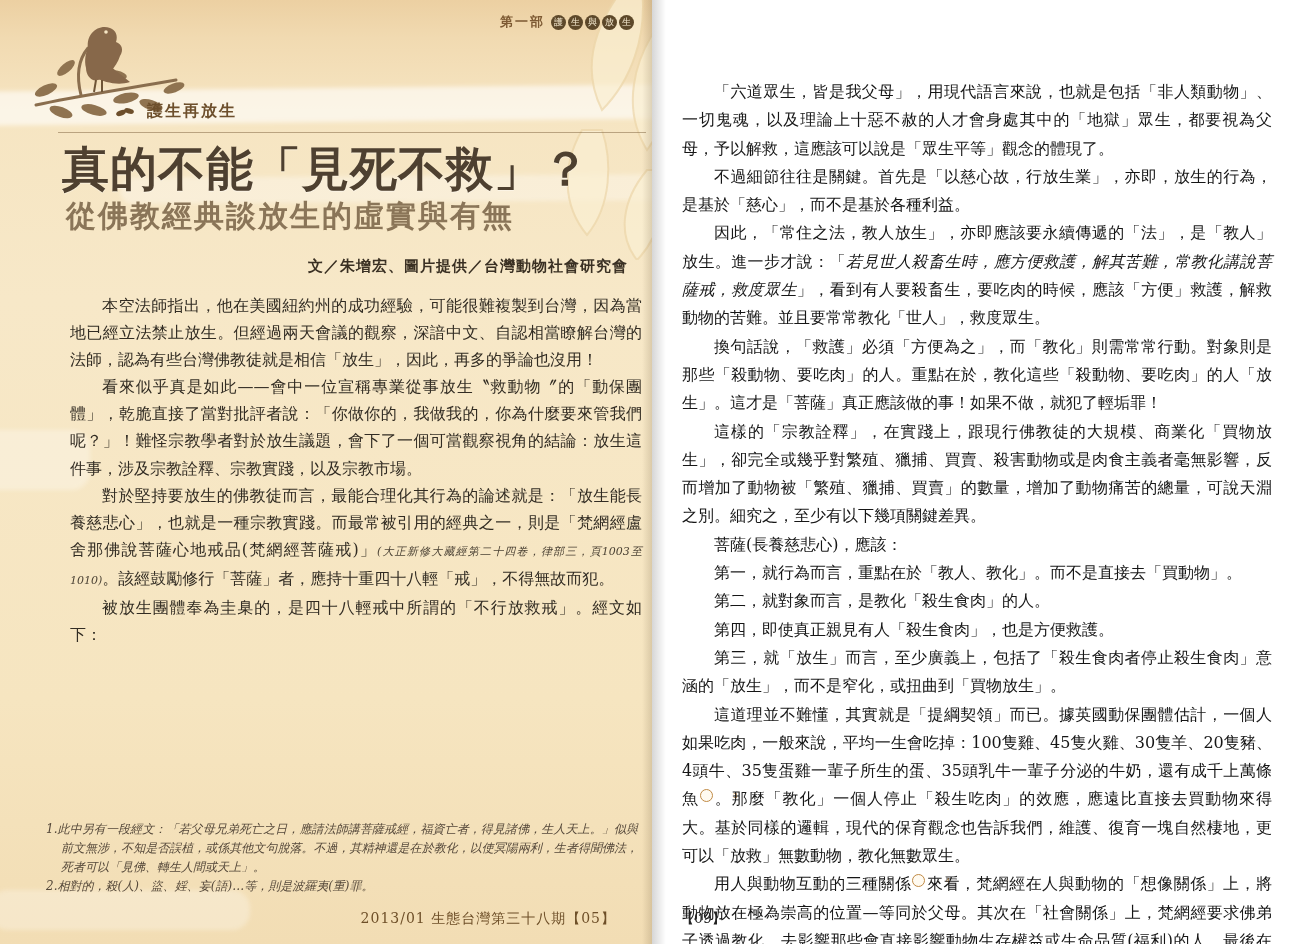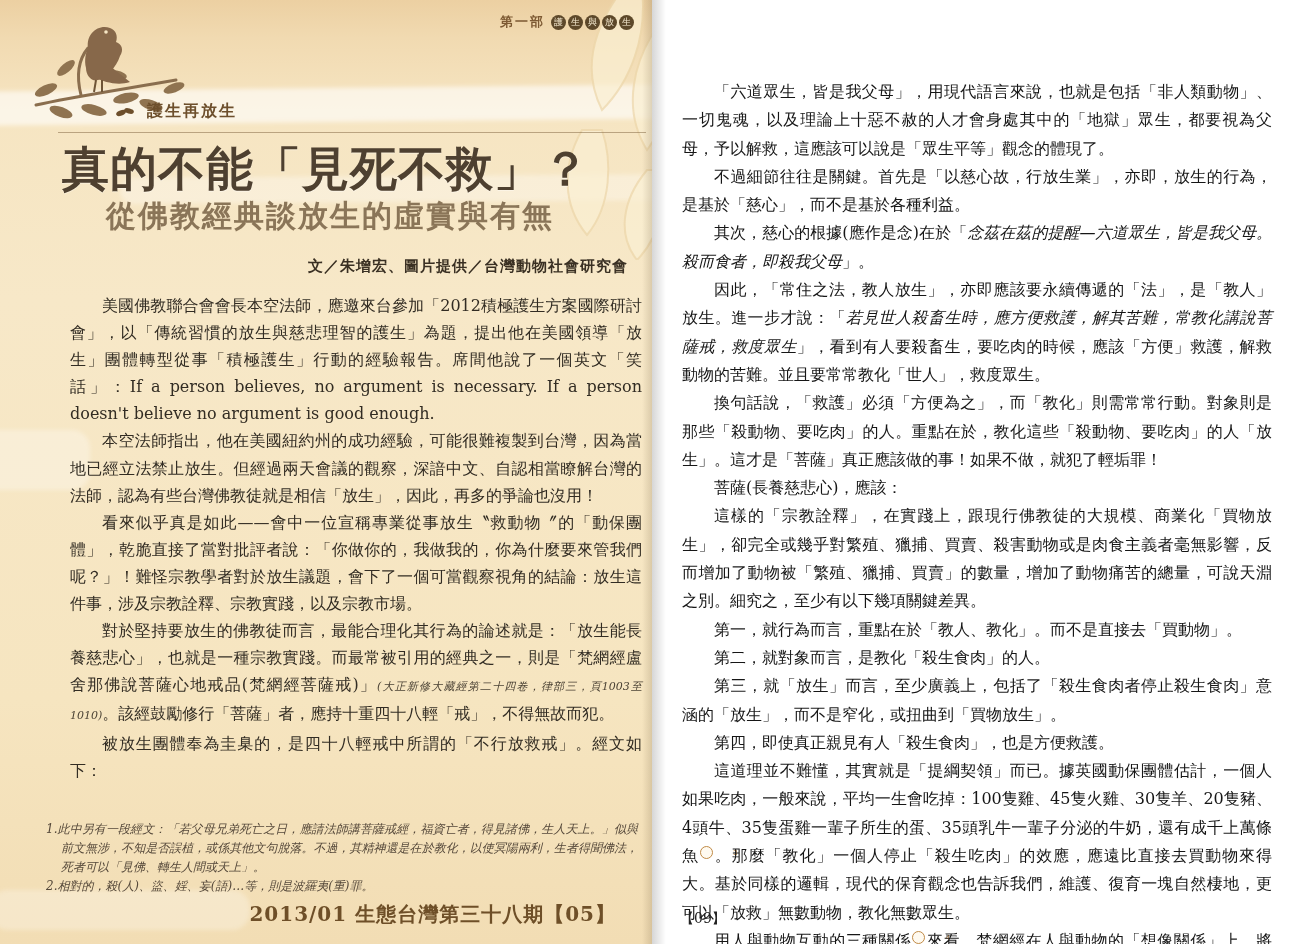--- a/index.html
+++ b/index.html
@@ -24,28 +24,28 @@
   .badges{display:flex;gap:2px;}
   .badge{width:15px;height:15px;border-radius:50%;background:#5d482a;color:#f7ecd2;
     font-size:9px;line-height:15px;text-align:center;}
   .bird-illu{position:absolute;left:26px;top:20px;}
   .section-label-row{position:absolute;left:116px;top:101px;display:flex;align-items:center;gap:13px;}
   .section-label{font-size:16px;font-weight:bold;color:#6d4f2c;letter-spacing:2px;}
   .label-rule{position:absolute;left:58px;right:6px;top:132px;height:1px;background:rgba(125,98,62,.5);}
   .page-title{position:absolute;left:62px;top:138px;font-size:47px;font-weight:900;color:#4e4030;
     letter-spacing:1px;white-space:nowrap;text-shadow:0 1px 0 rgba(255,255,255,.35);}
   .page-subtitle{position:absolute;left:66px;top:196px;font-size:30px;font-weight:bold;color:#8a7558;
-    letter-spacing:2px;white-space:nowrap;margin-left:40px;}
+    letter-spacing:2px;white-space:nowrap;}
   .byline{position:absolute;right:24px;top:257px;font-size:15px;font-weight:bold;color:#3a3023;letter-spacing:1px;}
   .left-body{position:absolute;left:70px;top:292px;width:572px;font-size:16px;line-height:27.1px;color:#33criticize;}
   .left-body{color:#322c23;}
   .footnotes{position:absolute;left:46px;top:820px;width:592px;}
   .footnote{margin:0;padding-left:15px;text-indent:-15px;font-size:12px;line-height:19px;
     font-style:italic;color:#55483a;text-align:justify;}
-  .left-footer{position:absolute;right:36px;bottom:16px;font-size:20px;font-weight:bold;color:#6e4f28;letter-spacing:1px;}
+  .left-footer{position:absolute;right:36px;bottom:16px;font-size:14px;font-weight:normal;color:#6e4f28;letter-spacing:1px;}
   .left-page::after{content:"";position:absolute;top:0;right:0;width:10px;height:944px;
     background:linear-gradient(90deg,rgba(0,0,0,0) 0%,rgba(90,70,40,.18) 100%);}
 
   
   .right-page{position:relative;width:652px;height:944px;background:#ffffff;overflow:hidden;}
   .right-page::before{content:"";position:absolute;top:0;left:0;width:14px;height:944px;
     background:linear-gradient(90deg,rgba(0,0,0,.16) 0%,rgba(0,0,0,0) 100%);}
   .right-body{position:absolute;left:30px;top:78px;width:590px;font-size:16px;line-height:28.3px;color:#161616;}
   .right-footer{position:absolute;left:28px;bottom:16px;font-size:14px;color:#222;}
 
@@ -121,47 +121,45 @@
       </svg>
       <span class="section-label">護生再放生</span>
     </div>
     <div class="label-rule"></div>
 
     <div class="page-title">真的不能「見死不救」？</div>
     <div class="page-subtitle">從佛教經典談放生的虛實與有無</div>
     <div class="byline">文／朱增宏、圖片提供／台灣動物社會研究會</div>
 
     <div class="left-body">
-        <p class="para"><span class="seg-n">美國佛教聯合會會長本空法師，應邀來台參加「2012積極護生方案國際研討會」，以「傳統習慣的放生與慈悲理智的護生」為題，提出他在美國領導「放生」團體轉型從事「積極護生」行動的經驗報告。席間他說了一個英文「笑話」：If a person believes, no argument is necessary. If a person doesn't believe no argument is good enough.</span></p>
         <p class="para"><span class="seg-n">本空法師指出，他在美國紐約州的成功經驗，可能很難複製到台灣，因為當地已經立法禁止放生。但經過兩天會議的觀察，深諳中文、自認相當瞭解台灣的法師，認為有些台灣佛教徒就是相信「放生」，因此，再多的爭論也沒用！</span></p>
         <p class="para"><span class="seg-n">看來似乎真是如此——會中一位宣稱專業從事放生〝救動物〞的「動保團體」，乾脆直接了當對批評者說：「你做你的，我做我的，你為什麼要來管我們呢？」！難怪宗教學者對於放生議題，會下了一個可當觀察視角的結論：放生這件事，涉及宗教詮釋、宗教實踐，以及宗教市場。</span></p>
         <p class="para"><span class="seg-n">對於堅持要放生的佛教徒而言，最能合理化其行為的論述就是：「放生能長養慈悲心」，也就是一種宗教實踐。而最常被引用的經典之一，則是「梵網經盧舍那佛說菩薩心地戒品(梵網經菩薩戒)」</span><span class="seg-note">(大正新修大藏經第二十四卷，律部三，頁1003至1010)</span><span class="seg-n">。該經鼓勵修行「菩薩」者，應持十重四十八輕「戒」，不得無故而犯。</span></p>
         <p class="para"><span class="seg-n">被放生團體奉為圭臬的，是四十八輕戒中所謂的「不行放救戒」。經文如下：</span></p>
       </div>
 
     <div class="footnotes">
         <p class="footnote">1.此中另有一段經文：「若父母兄弟死亡之日，應請法師講菩薩戒經，福資亡者，得見諸佛，生人天上。」似與前文無涉，不知是否誤植，或係其他文句脫落。不過，其精神還是在於教化，以使冥陽兩利，生者得聞佛法，死者可以「見佛、轉生人間或天上」。</p>
         <p class="footnote">2.相對的，殺(人)、盜、婬、妄(語)…等，則是波羅夷(重)罪。</p>
       </div>
 
     <div class="left-footer">2013/01 生態台灣第三十八期【05】</div>
   </div>
 
   <div class="right-page">
     <div class="right-body">
         <p class="para"><span class="seg-n">「六道眾生，皆是我父母」，用現代語言來說，也就是包括「非人類動物」、一切鬼魂，以及理論上十惡不赦的人才會身處其中的「地獄」眾生，都要視為父母，予以解救，這應該可以說是「眾生平等」觀念的體現了。</span></p>
         <p class="para"><span class="seg-n">不過細節往往是關鍵。首先是「以慈心故，行放生業」，亦即，放生的行為，是基於「慈心」，而不是基於各種利益。</span></p>
-        <p class="para"><span class="seg-n">其次，慈心的根據(應作是念)在於「</span><span class="seg-k">念茲在茲的提醒—六道眾生，皆是我父母。殺而食者，即殺我父母</span><span class="seg-n">」。</span></p>
         <p class="para"><span class="seg-n">因此，「常住之法，教人放生」，亦即應該要永續傳遞的「法」，是「教人」放生。進一步才說：「</span><span class="seg-k">若見世人殺畜生時，應方便救護，解其苦難，常教化講說菩薩戒，救度眾生</span><span class="seg-n">」，看到有人要殺畜生，要吃肉的時候，應該「方便」救護，解救動物的苦難。並且要常常教化「世人」，救度眾生。</span></p>
         <p class="para"><span class="seg-n">換句話說，「救護」必須「方便為之」，而「教化」則需常常行動。對象則是那些「殺動物、要吃肉」的人。重點在於，教化這些「殺動物、要吃肉」的人「放生」。這才是「菩薩」真正應該做的事！如果不做，就犯了輕垢罪！</span></p>
+        <p class="para"><span class="seg-n">這樣的「宗教詮釋」，在實踐上，跟現行佛教徒的大規模、商業化「買物放生」，卻完全或幾乎對繁殖、獵捕、買賣、殺害動物或是肉食主義者毫無影響，反而增加了動物被「繁殖、獵捕、買賣」的數量，增加了動物痛苦的總量，可說天淵之別。細究之，至少有以下幾項關鍵差異。</span></p>
         <p class="para"><span class="seg-n">菩薩(長養慈悲心)，應該：</span></p>
-        <p class="para"><span class="seg-n">這樣的「宗教詮釋」，在實踐上，跟現行佛教徒的大規模、商業化「買物放生」，卻完全或幾乎對繁殖、獵捕、買賣、殺害動物或是肉食主義者毫無影響，反而增加了動物被「繁殖、獵捕、買賣」的數量，增加了動物痛苦的總量，可說天淵之別。細究之，至少有以下幾項關鍵差異。</span></p>
         <p class="para"><span class="seg-n">第一，就行為而言，重點在於「教人、教化」。而不是直接去「買動物」。</span></p>
         <p class="para"><span class="seg-n">第二，就對象而言，是教化「殺生食肉」的人。</span></p>
+        <p class="para"><span class="seg-n">第四，即使真正親見有人「殺生食肉」，也是方便救護。</span></p>
         <p class="para"><span class="seg-n">第三，就「放生」而言，至少廣義上，包括了「殺生食肉者停止殺生食肉」意涵的「放生」，而不是窄化，或扭曲到「買物放生」。</span></p>
-        <p class="para"><span class="seg-n">第四，即使真正親見有人「殺生食肉」，也是方便救護。</span></p>
         <p class="para"><span class="seg-n">這道理並不難懂，其實就是「提綱契領」而已。據英國動保團體估計，一個人如果吃肉，一般來說，平均一生會吃掉：100隻雞、45隻火雞、30隻羊、20隻豬、4頭牛、35隻蛋雞一輩子所生的蛋、35頭乳牛一輩子分泌的牛奶，還有成千上萬條魚</span><span class="fnref">3</span><span class="seg-n">。那麼「教化」一個人停止「殺生吃肉」的效應，應遠比直接去買動物來得大。基於同樣的邏輯，現代的保育觀念也告訴我們，維護、復育一塊自然棲地，更可以「放救」無數動物，教化無數眾生。</span></p>
         <p class="para"><span class="seg-n">用人與動物互動的三種關係</span><span class="fnref">4</span><span class="seg-n">來看，梵網經在人與動物的「想像關係」上，將動物放在極為崇高的位置—等同於父母。其次在「社會關係」上，梵網經要求佛弟子透過教化，去影響那些會直接影響動物生存權益或生命品質(福利)的人。最後在「物質關係」上，梵網經又將「菩薩」拉回到方便救護、量力而為的務實面上。</span></p>
       </div>
     <div class="right-footer">【09】</div>
   </div>
 
 </div>
 
 </body></html>

